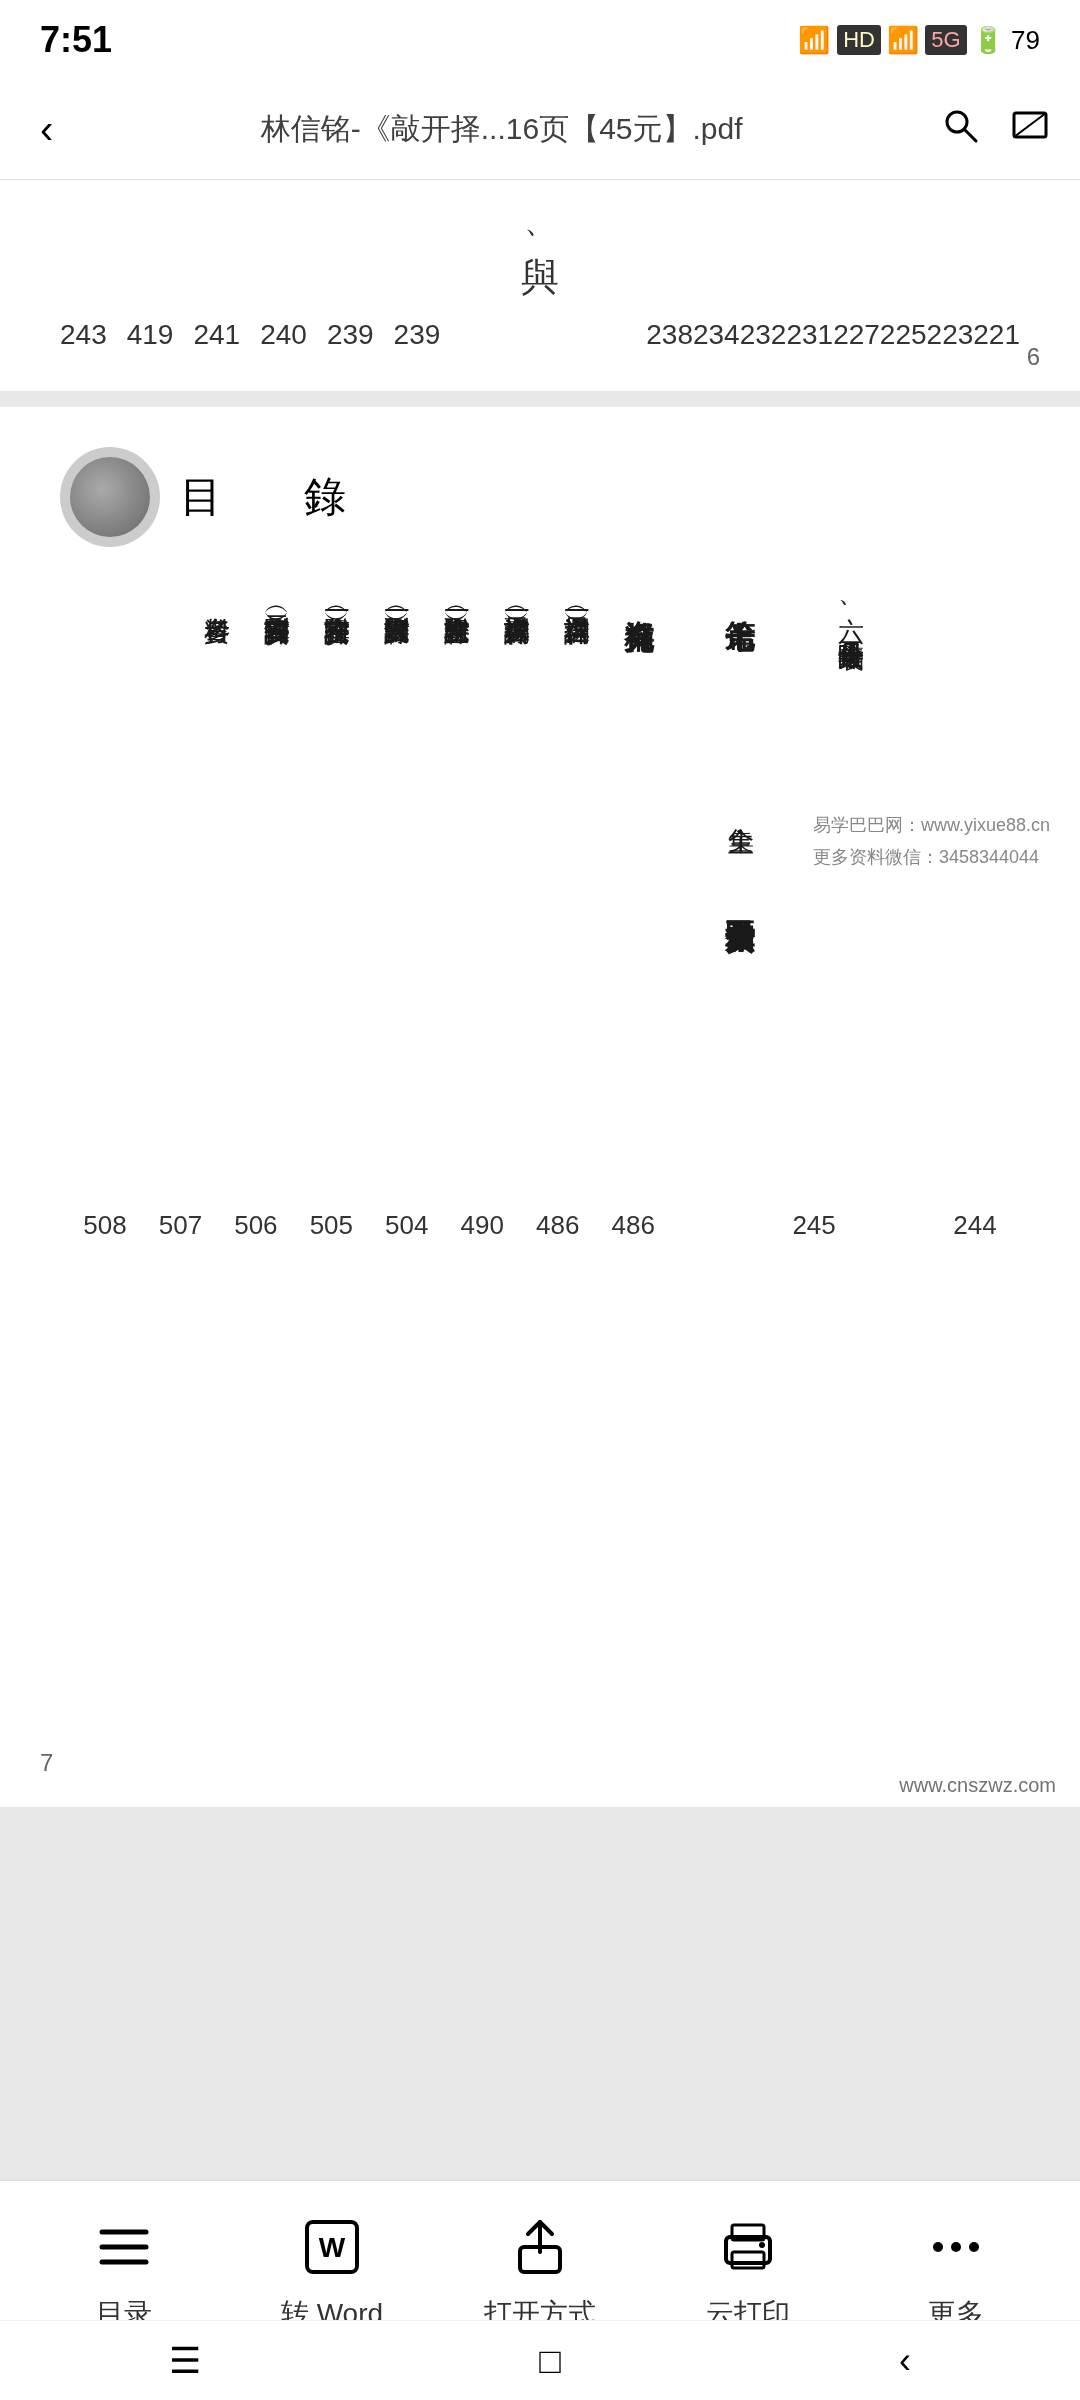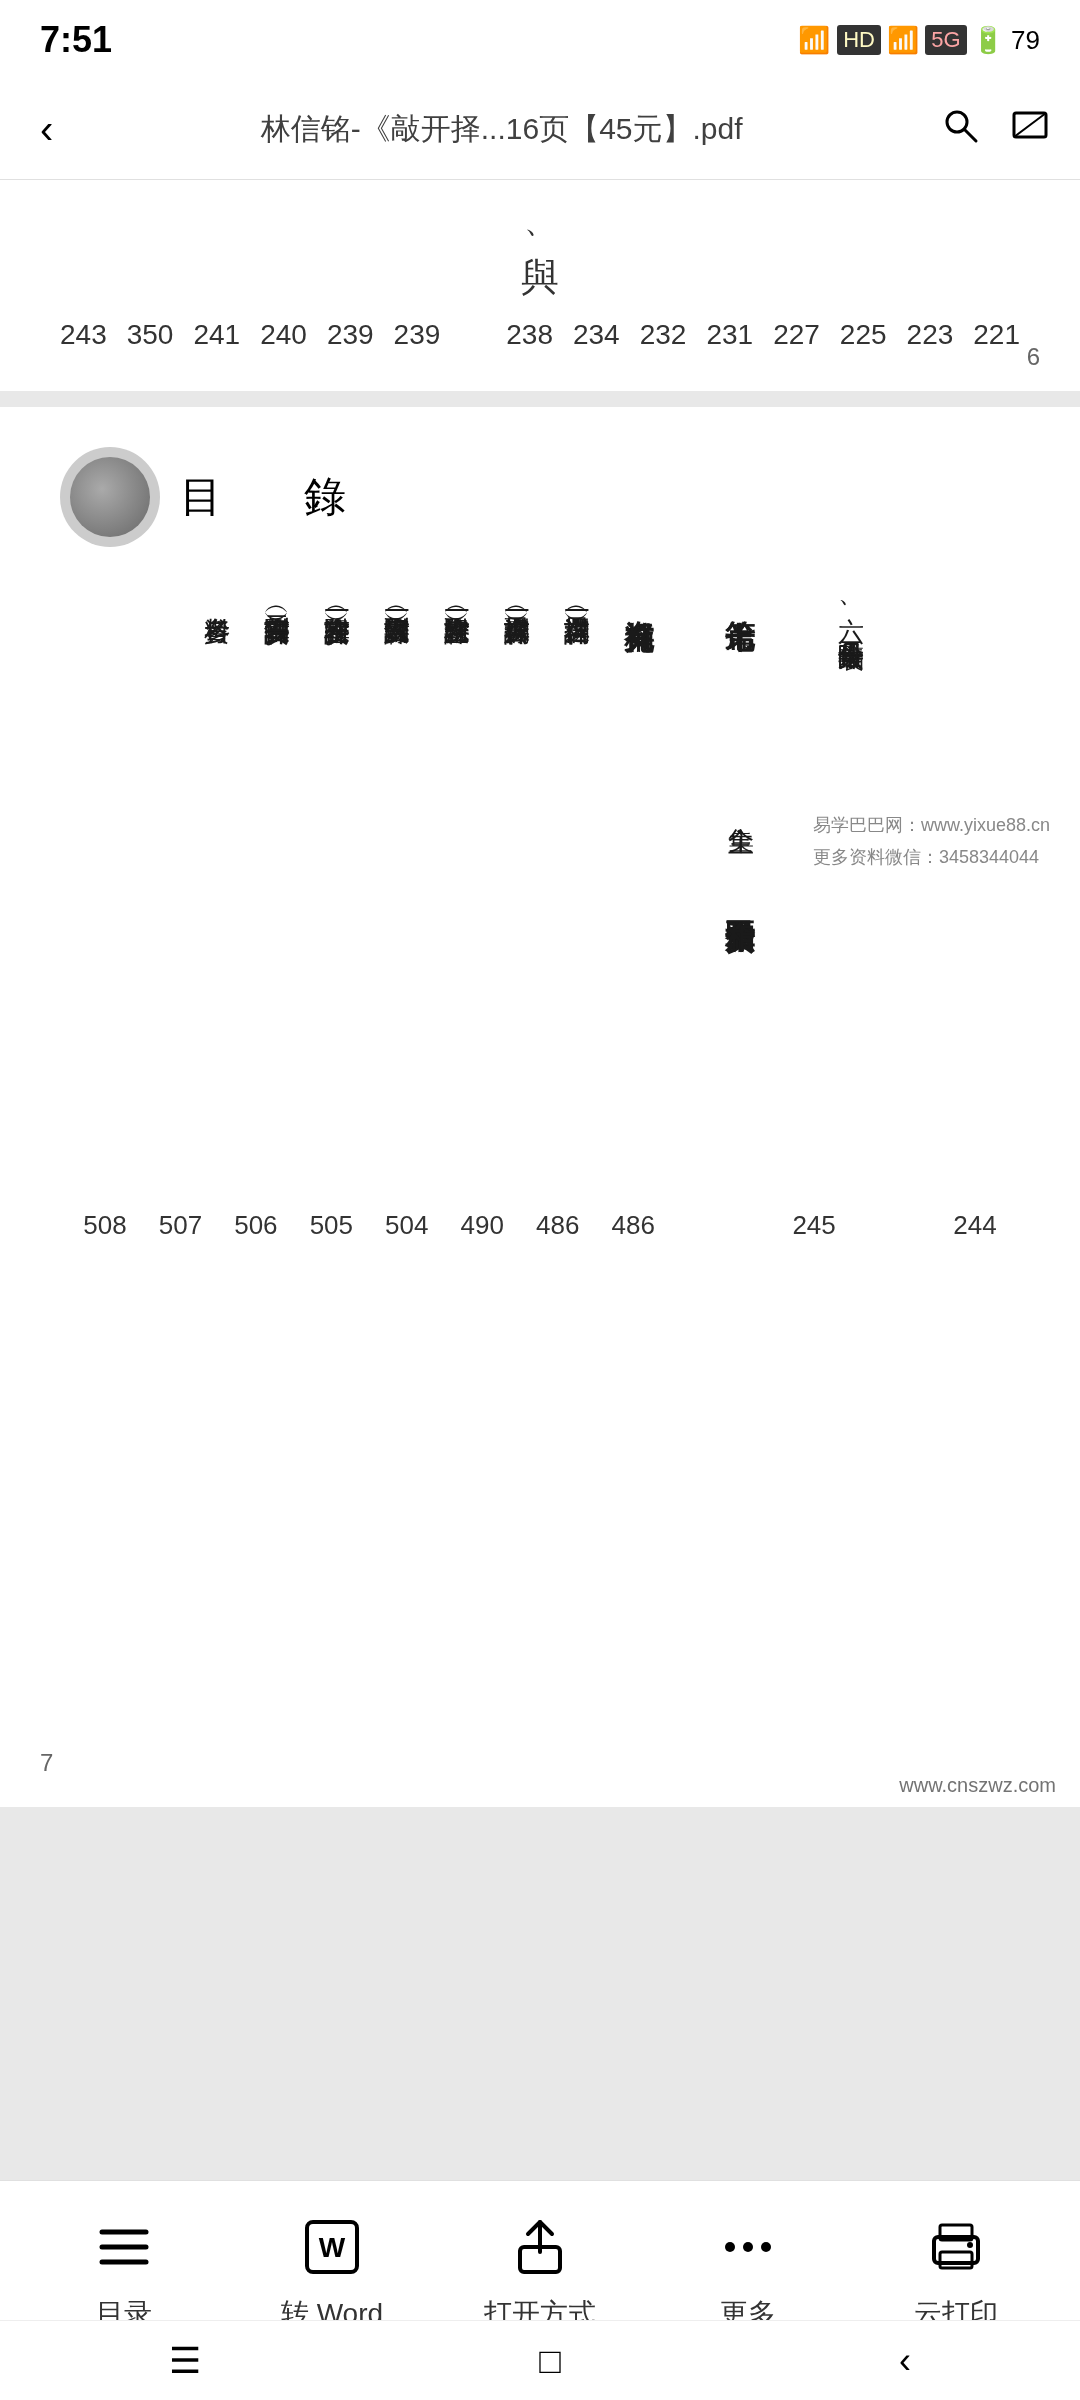--- a/index.html
+++ b/index.html
@@ -114,21 +114,20 @@
       color: #333;
     }
 
     .page-num-left {
       display: flex;
       gap: 20px;
     }
 
     .page-num-right {
       display: flex;
-      gap: 20px;
       align-items: center;
     }
 
     .page-corner-num {
       position: absolute;
       right: 40px;
       bottom: 20px;
       font-size: 24px;
       color: #666;
     }
@@ -333,21 +332,21 @@
 
 <div class="pdf-area">
 
   <div class="pdf-page-top">
     <div class="page-content-top">
       <div style="font-size:32px;color:#333;text-align:center;margin-bottom:8px;">、</div>
       <div style="font-size:38px;color:#333;text-align:center;margin-bottom:16px;">與</div>
       <div class="page-number-row">
         <div class="page-num-left">
           <span>243</span>
-          <span>350</span>
+          <span>419</span>
           <span>241</span>
           <span>240</span>
           <span>239</span>
           <span>239</span>
         </div>
         <div class="page-num-right">
           <span>238</span>
           <span>234</span>
           <span>232</span>
           <span>231</span>
@@ -484,38 +483,38 @@
         <line x1="30" y1="5" x2="30" y2="35" stroke="#000" stroke-width="4" stroke-linecap="round"></line>
         <polyline points="18,17 30,5 42,17" stroke="#000" stroke-width="4" stroke-linecap="round" stroke-linejoin="round" fill="none"></polyline>
       </svg>
     </div>
     <div class="toolbar-label">打开方式</div>
   </div>
 
   <div class="toolbar-item">
     <div class="toolbar-icon">
       <svg viewBox="0 0 60 60" fill="none" xmlns="http://www.w3.org/2000/svg">
-        <circle cx="12" cy="30" r="5" fill="#000"></circle>
-        <circle cx="30" cy="30" r="5" fill="#000"></circle>
-        <circle cx="48" cy="30" r="5" fill="#000"></circle>
-      </svg>
-    </div>
-    <div class="toolbar-label">更多</div>
-  </div>
-
-  <div class="toolbar-item">
-    <div class="toolbar-icon">
-      <svg viewBox="0 0 60 60" fill="none" xmlns="http://www.w3.org/2000/svg">
         <rect x="8" y="20" width="44" height="26" rx="4" stroke="#000" stroke-width="4"></rect>
         <rect x="14" y="8" width="32" height="15" rx="2" stroke="#000" stroke-width="3"></rect>
         <rect x="14" y="35" width="32" height="16" rx="2" stroke="#000" stroke-width="3"></rect>
         <circle cx="44" cy="28" r="3" fill="#000"></circle>
       </svg>
     </div>
     <div class="toolbar-label">云打印</div>
+  </div>
+
+  <div class="toolbar-item">
+    <div class="toolbar-icon">
+      <svg viewBox="0 0 60 60" fill="none" xmlns="http://www.w3.org/2000/svg">
+        <circle cx="12" cy="30" r="5" fill="#000"></circle>
+        <circle cx="30" cy="30" r="5" fill="#000"></circle>
+        <circle cx="48" cy="30" r="5" fill="#000"></circle>
+      </svg>
+    </div>
+    <div class="toolbar-label">更多</div>
   </div>
 
 </div>
 
 <div class="system-nav" style="position:fixed;bottom:0;left:0;width:100%;height:80px;background:#fff;display:flex;align-items:center;justify-content:space-around;border-top:1px solid #eee;">
   <div class="sys-nav-icon">☰</div>
   <div class="sys-nav-icon">□</div>
   <div class="sys-nav-icon">‹</div>
 </div>
 

